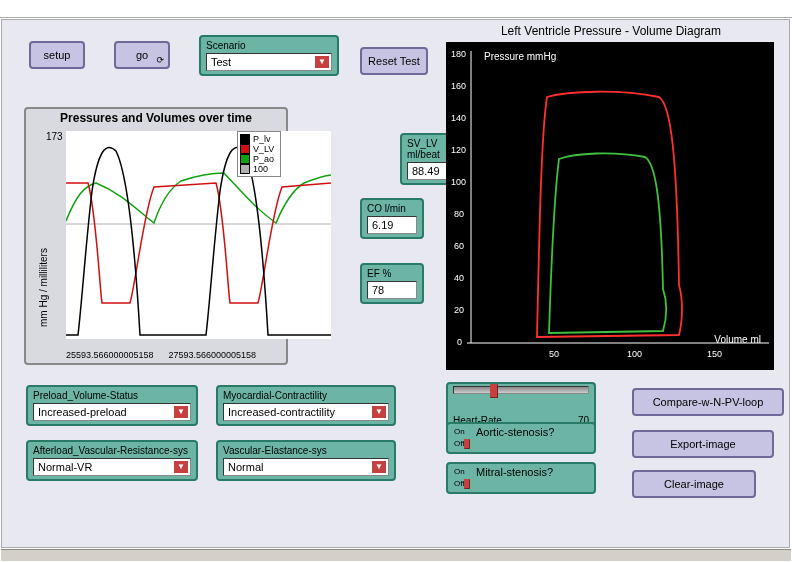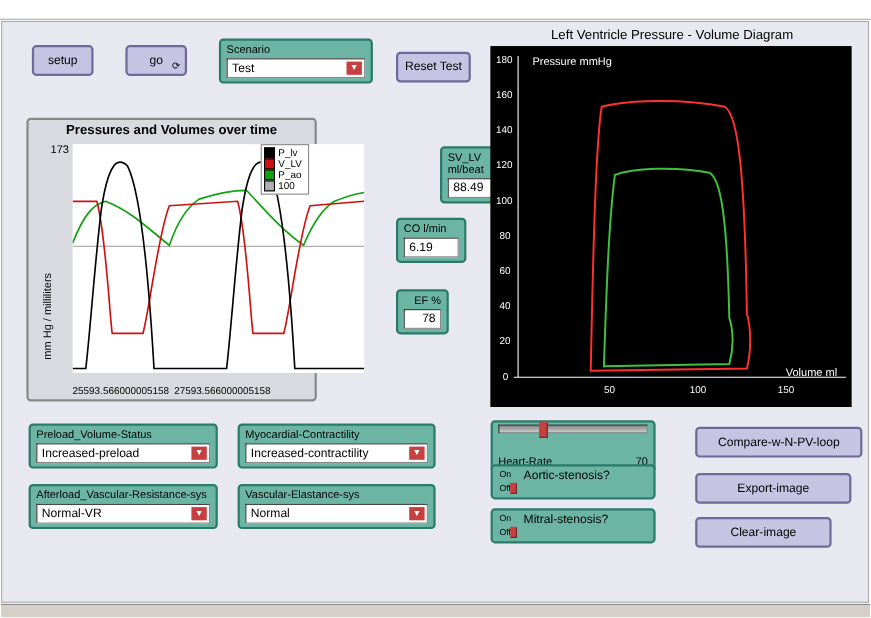--- a/index.html
+++ b/index.html
@@ -224,32 +224,32 @@
       <div class="legend-item">
           <span class="legend-chip" style="background:#10a010;"></span>
           <span>P_ao</span>
         </div>
       <div class="legend-item">
           <span class="legend-chip" style="background:#b0b0b0;"></span>
           <span>100</span>
         </div>
     </div>
     <div style="position:absolute; left:40px; bottom:3px; font-size:9px;">25593.566000005158</div>
-    <div style="position:absolute; right:40px; bottom:3px; font-size:9px;text-align:right;">27593.566000005158</div>
+    <div style="position:absolute; right:30px; bottom:3px; font-size:9px;text-align:right;">27593.566000005158</div>
   </div>
 
   <div class="teal-panel" style="left:358px; top:113px; width:64px;margin-left:40px;">
     <div class="title">SV_LV ml/beat</div>
     <div class="monitor-val">88.49</div>
   </div>
   <div class="teal-panel" style="left:358px; top:178px; width:64px;">
     <div class="title">CO l/min</div>
     <div class="monitor-val">6.19</div>
   </div>
-  <div class="teal-panel" style="left:358px; top:243px; width:48px;text-align:right;">
+  <div class="teal-panel" style="left:358px; top:243px; width:64px;">
     <div class="title">EF %</div>
     <div class="monitor-val">78</div>
   </div>
 
   <div style="position:absolute; left:444px; top:4px; width:330px; text-align:center; font-size:12px;">Left Ventricle Pressure - Volume Diagram</div>
 
   <div class="world" style="left:444px; top:22px; width:328px; height:328px;">
     <svg width="322" height="322" style="position:absolute;left:0;top:0;">
 
       <g fill="#fff" font-size="9">

